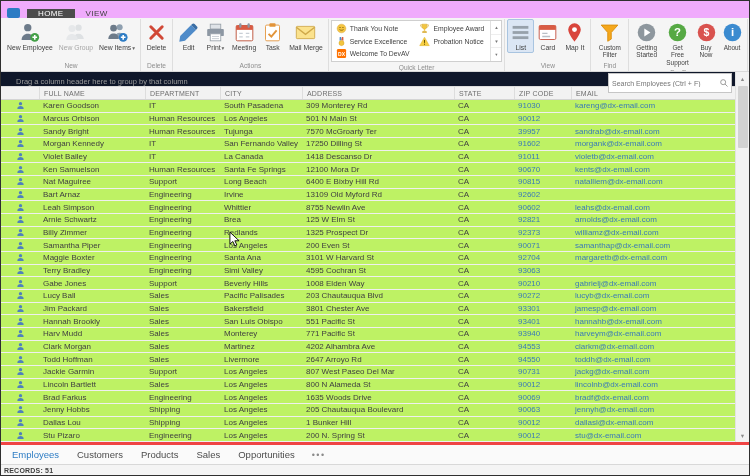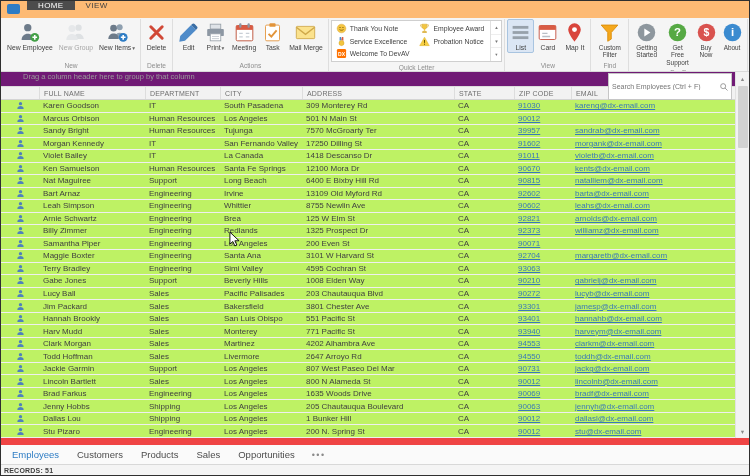--- a/index.html
+++ b/index.html
@@ -6,21 +6,21 @@
   html,body{width:750px;height:476px;overflow:hidden;font-family:"Liberation Sans",sans-serif;background:#fff}
   .app{width:750px;height:476px;display:flex;flex-direction:column;position:relative;background:#fff;border:1px solid #2f2f2f}
   
   .titlebar{flex:0 0 14px;background:#3b3b3b;display:flex;align-items:center;position:relative}
   .titlebar .title{position:absolute;left:0;right:0;text-align:center;font-size:8.5px;color:#dcdcdc}
   .win-controls{margin-left:auto;display:flex;height:100%;position:relative;z-index:2}
   .win-btn{width:17px;display:flex;align-items:center;justify-content:center;color:#d8d8d8;font-size:7px;cursor:default}
   .mini{width:6px;height:1px;background:#d8d8d8;display:block;margin-top:4px}
   .maxi{width:6px;height:5px;border:1px solid #d8d8d8;display:block}
   
-  .tabrow{flex:0 0 17px;background:#fdba74;display:flex;align-items:flex-start}
+  .tabrow{flex:0 0 17px;background:#f0abfc;display:flex;align-items:flex-end}
   .appbtn{width:13px;height:10px;background:#2d7cc4;border-radius:2px;margin:3px 7px 0 6px}
   .rtabs{display:flex}
   .rtab{padding:0 11px;font-size:8px;letter-spacing:.4px;color:#404040;display:flex;align-items:center}
   .rtab.active{background:#4c4c4c;color:#fff}
   
   .ribbon-body{flex:0 0 54px;background:#f5f5f5;border-bottom:1px solid #d9d9d9;display:flex;padding:1px 1px 0 1px;overflow:hidden}
   .rgroup{display:flex;flex-direction:column;border-right:1px solid #dedede;padding:0 2px}
   .rgroup-content{flex:1;display:flex;align-items:flex-start}
   .rgroup-label{height:11px;font-size:6.6px;color:#8e8e8e;text-align:center;line-height:11px;white-space:nowrap}
   .rbtn{display:flex;flex-direction:column;align-items:center;padding:2px 2px 0;min-width:26px;border:1px solid transparent;border-radius:2px}
@@ -35,43 +35,43 @@
   .gallery{display:flex;background:#fff;border:1px solid #cfcfcf;height:42px;margin-top:1px}
   .gcol{display:flex;flex-direction:column;padding:1px 0}
   .gitem{display:flex;align-items:center;gap:3px;padding:0 6px 0 4px;height:13px;font-size:6.8px;color:#3f3f3f;white-space:nowrap}
   .gicon{width:11px;height:11px;flex:0 0 11px;display:block}
   .gicon svg{width:11px;height:11px;display:block}
   .gstrip{width:11px;border-left:1px solid #e0e0e0;display:flex;flex-direction:column}
   .gstrip div{flex:1;display:flex;align-items:center;justify-content:center;font-size:4.5px;color:#777;border-bottom:1px solid #eee}
   .gstrip div:last-child{border-bottom:none}
   
   .content{flex:1;position:relative;display:flex;flex-direction:column;min-height:0}
-  .group-row{flex:0 0 15px;background:#701a75;border-bottom:1px solid #dcdcdc;display:flex;align-items:flex-start;padding-left:22px}
+  .group-row{flex:0 0 15px;background:#0f172a;border-bottom:1px solid #dcdcdc;display:flex;align-items:flex-end;padding-left:15px}
   .group-hint{font-size:7.5px;color:#9b9b9b}
-  .searchbox{position:absolute;right:17px;top:1px;width:124px;height:27px;background:#fff;border:1px solid #c6c6c6;display:flex;align-items:center;z-index:3}
+  .searchbox{position:absolute;right:17px;top:1px;width:124px;height:20px;background:#fff;border:1px solid #c6c6c6;display:flex;align-items:center;z-index:3}
   .searchbox input{flex:1;border:0;outline:0;font-size:7px;color:#777;padding:0 3px;font-family:inherit;background:transparent;min-width:0}
   .search-icon{width:10px;height:10px;margin-right:2px;flex:0 0 10px}
   .search-icon svg{width:10px;height:10px;display:block}
   .grid-header{flex:0 0 13px;display:grid;grid-template-columns:38px 106px 75px 82px 152px 60px 57px 1fr;background:#f2f2f2;border-bottom:1px solid #d4d4d4;margin-right:14px}
   .hcell{font-size:7px;color:#6e6e6e;display:flex;align-items:center;padding-left:4px;border-left:1px solid #ddd;letter-spacing:.2px;overflow:hidden;white-space:nowrap}
   .hcell:first-child{border-left:none}
   .grid-rows{flex:1;display:flex;flex-direction:column;margin-right:14px;min-height:0;background:#bef264}
   .grow{flex:1;display:grid;grid-template-columns:38px 106px 75px 82px 152px 60px 57px 1fr;border-bottom:1px solid #efefef;align-items:center;min-height:0}
   .gcell{font-size:8px;color:#404040;padding-left:4px;white-space:nowrap;overflow:hidden}
   .gcell.iconcell{display:flex;justify-content:center;padding:0}
   .rowicon{width:9px;height:9px;display:block}
   .rowicon svg{width:9px;height:9px;display:block}
-  .link{color:#3a7ab8;text-decoration:underline}
+  .link{color:#3a7ab8;}
   
   .vscroll{position:absolute;top:0;right:0;bottom:0;width:14px;background:#f2f2f2;border-left:1px solid #e2e2e2;display:flex;flex-direction:column;align-items:center}
   .varrow{height:13px;width:100%;display:flex;align-items:center;justify-content:center;font-size:5.5px;color:#8a8a8a}
   .vthumb{width:10px;height:62px;background:#d2d2d2;border-radius:1px;margin-top:1px}
   .vspacer{flex:1;width:100%}
   
-  .bottom-tabs{flex:0 0 19px;background:#fafafa;border-top:7px solid #ef4444;display:flex;align-items:center;padding-left:2px}
+  .bottom-tabs{flex:0 0 19px;background:#fafafa;border-top:3px solid #ef4444;display:flex;align-items:center;padding-left:2px}
   .btab{font-size:9.5px;color:#4c4c4c;padding:0 9px;line-height:19px}
   .btab.active{color:#2d7cc4}
   .btab-overflow{font-size:9px;color:#8a8a8a;padding:0 8px;letter-spacing:1.5px}
   .statusbar{flex:0 0 11px;background:#f4f4f4;border-top:1px solid #d8d8d8;display:flex;align-items:center;padding-left:3px}
   .records{font-size:7px;color:#3f3f3f;font-weight:bold;letter-spacing:.2px}
   .cursor{position:absolute;left:228px;top:230px;width:11px;height:17px;z-index:99;pointer-events:none}
 </style>
 </head>
 <body>
 
@@ -503,21 +503,20 @@
                 <path d="M3.5 21c0-5 3.7-7.6 8.5-7.6s8.5 2.6 8.5 7.6z" fill="#4f81bd"></path>
               </svg>
             </span>
           </div>
           <div class="gcell" data-name="cell-full-name">Bart Arnaz</div>
           <div class="gcell" data-name="cell-department">Engineering</div>
           <div class="gcell" data-name="cell-city">Irvine</div>
           <div class="gcell" data-name="cell-address">13109 Old Myford Rd</div>
           <div class="gcell" data-name="cell-state">CA</div>
           <div class="gcell" data-name="cell-zip"><span class="link" data-name="zip-link">92602</span></div>
-          <div class="gcell" data-name="cell-email"><span class="link" data-name="email-link">barta@dx-email.com</span></div>
         </div>
         <div class="grow" data-name="employee-row">
           <div class="gcell iconcell" data-name="employee-icon-cell">
             <span class="rowicon" data-name="row-person-icon">
               <svg viewBox="0 0 24 24">
                 <circle cx="12" cy="7" r="4.5" fill="#4f81bd"></circle>
                 <path d="M3.5 21c0-5 3.7-7.6 8.5-7.6s8.5 2.6 8.5 7.6z" fill="#4f81bd"></path>
               </svg>
             </span>
           </div>
@@ -571,20 +570,21 @@
                 <path d="M3.5 21c0-5 3.7-7.6 8.5-7.6s8.5 2.6 8.5 7.6z" fill="#4f81bd"></path>
               </svg>
             </span>
           </div>
           <div class="gcell" data-name="cell-full-name">Samantha Piper</div>
           <div class="gcell" data-name="cell-department">Engineering</div>
           <div class="gcell" data-name="cell-city">Los Angeles</div>
           <div class="gcell" data-name="cell-address">200 Even St</div>
           <div class="gcell" data-name="cell-state">CA</div>
           <div class="gcell" data-name="cell-zip"><span class="link" data-name="zip-link">90071</span></div>
+          <div class="gcell" data-name="cell-email"><span class="link" data-name="email-link">samanthap@dx-email.com</span></div>
         </div>
         <div class="grow" data-name="employee-row">
           <div class="gcell iconcell" data-name="employee-icon-cell">
             <span class="rowicon" data-name="row-person-icon">
               <svg viewBox="0 0 24 24">
                 <circle cx="12" cy="7" r="4.5" fill="#4f81bd"></circle>
                 <path d="M3.5 21c0-5 3.7-7.6 8.5-7.6s8.5 2.6 8.5 7.6z" fill="#4f81bd"></path>
               </svg>
             </span>
           </div>

